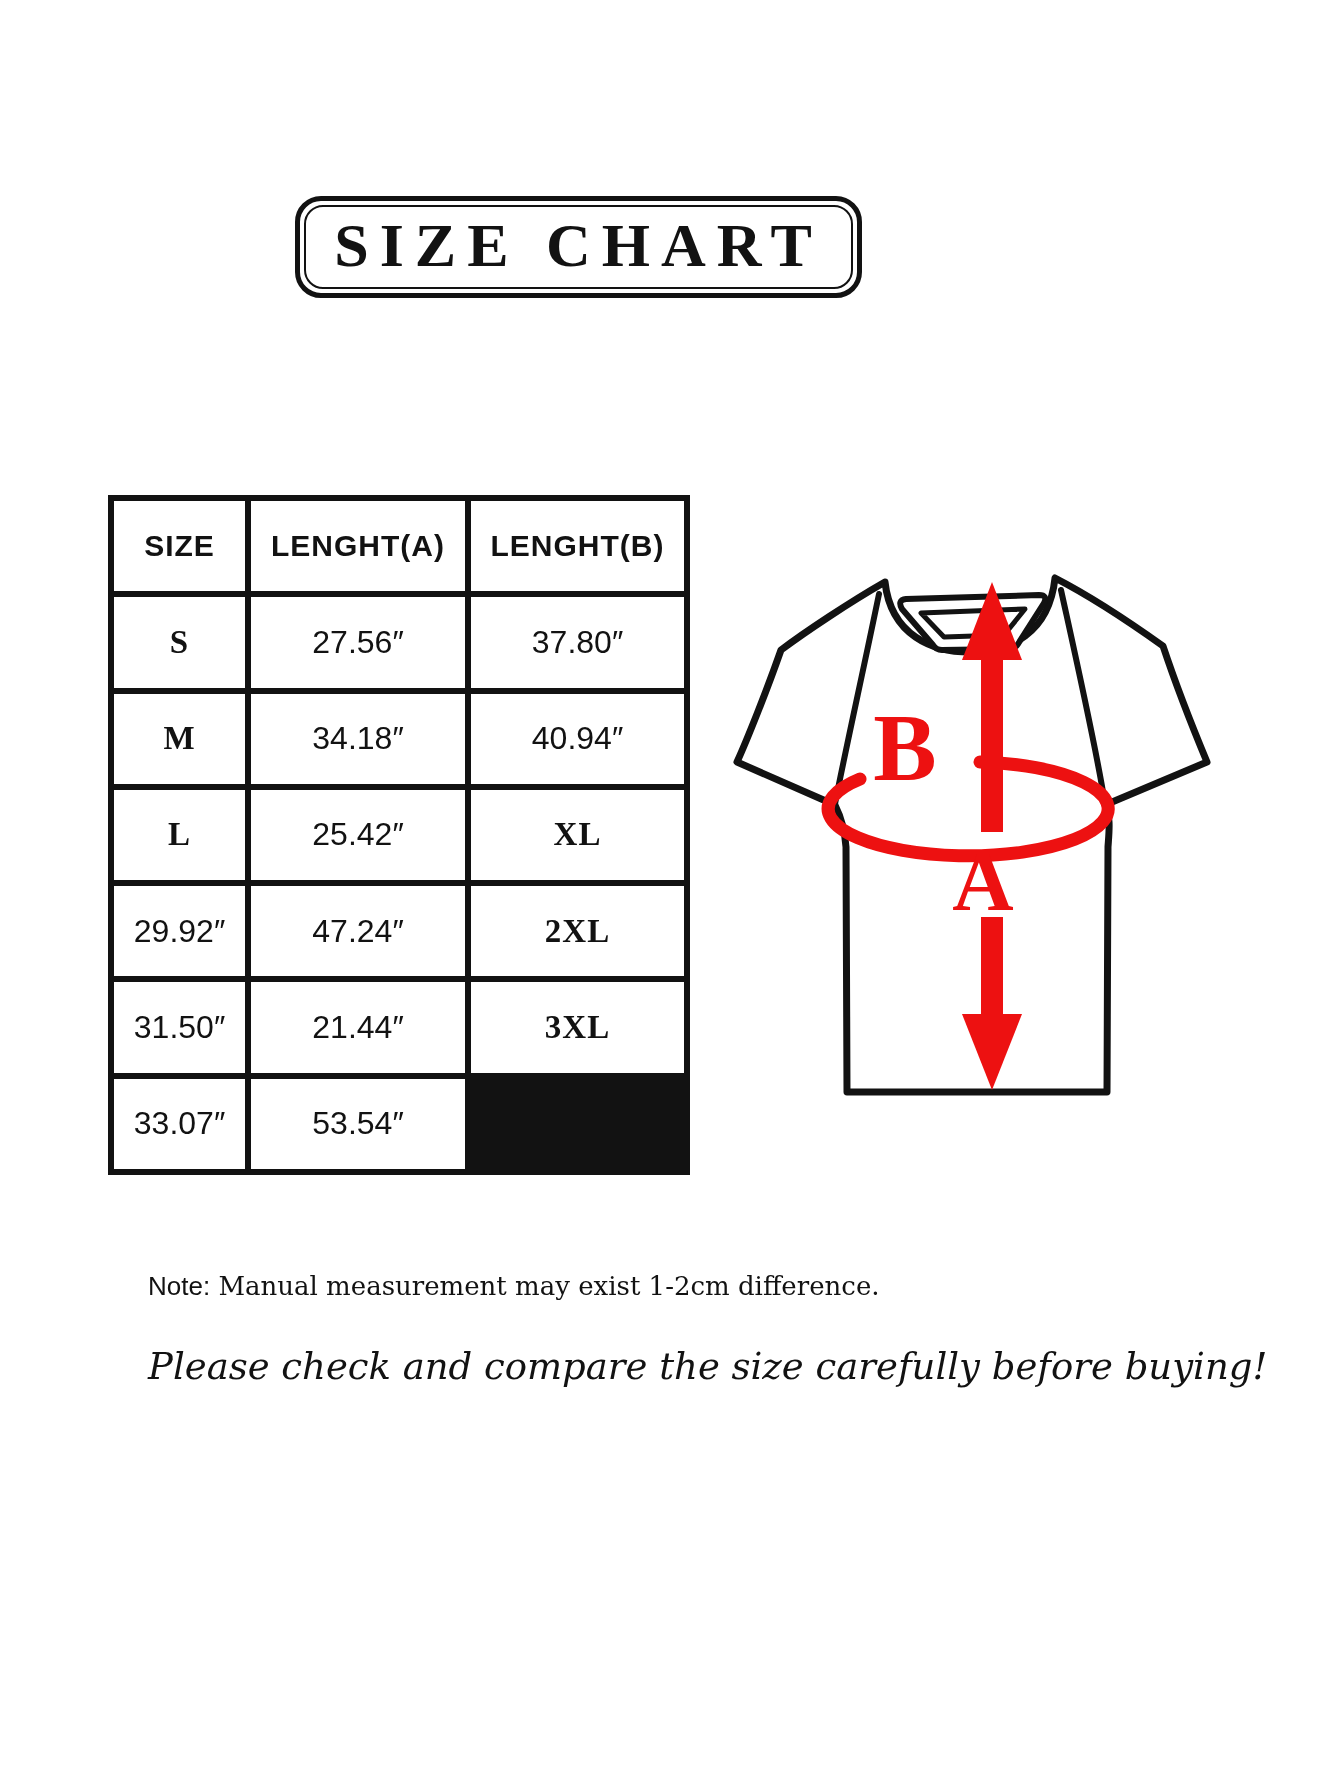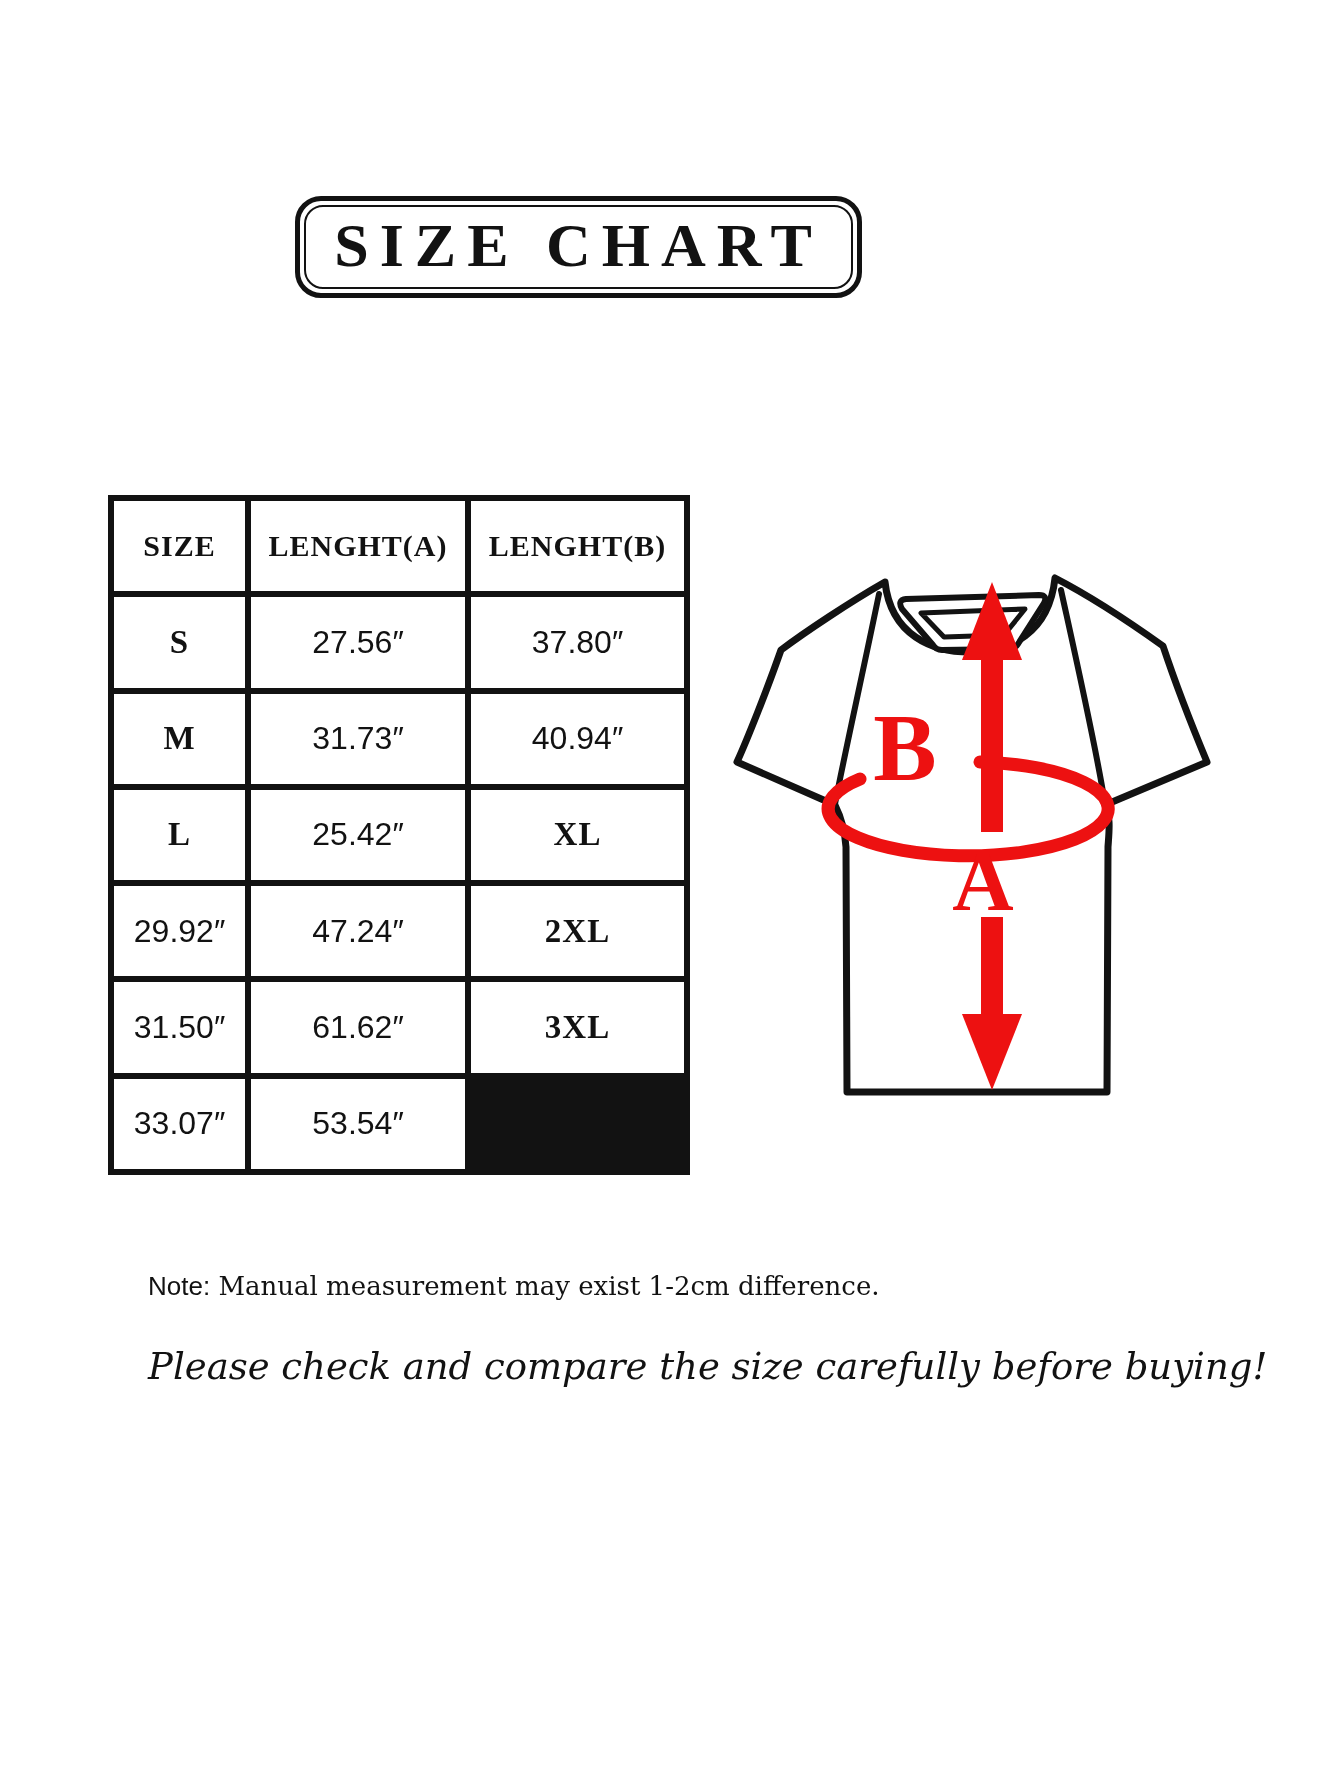--- a/index.html
+++ b/index.html
@@ -37,21 +37,21 @@
     background:var(--ink,#111);
     border:6px solid var(--ink,#111);
     gap:6px;
   }
   .size-table .cell {
     background:#ffffff;
     display:flex; align-items:center; justify-content:center;
     overflow:hidden;
   }
   .cell.hdr {
-    font-family:Liberation Serif, serif; font-weight:bold;
+    font-family:Liberation Sans, sans-serif; font-weight:bold;
     font-size:30px; letter-spacing:1px;
   }
   .cell.size-lbl {
     font-family:"Liberation Serif", serif; font-weight:bold;
     font-size:33px; letter-spacing:1px;
   }
   .cell.val {
     font-family:"Liberation Sans", "DejaVu Sans", sans-serif;
     font-size:32px;
   }
@@ -105,33 +105,33 @@
   <div class="size-table">
     <div class="cell hdr">SIZE</div>
     <div class="cell hdr">LENGHT(A)</div>
     <div class="cell hdr">LENGHT(B)</div>
 
     <div class="cell size-lbl">S</div>
     <div class="cell val">27.56″</div>
     <div class="cell val">37.80″</div>
 
     <div class="cell size-lbl">M</div>
-    <div class="cell val">31.73″</div>
+    <div class="cell val">34.18″</div>
     <div class="cell val">40.94″</div>
 
     <div class="cell size-lbl">L</div>
     <div class="cell val">25.42″</div>
 
     <div class="cell size-lbl">XL</div>
     <div class="cell val">29.92″</div>
     <div class="cell val">47.24″</div>
 
     <div class="cell size-lbl">2XL</div>
     <div class="cell val">31.50″</div>
-    <div class="cell val">61.62″</div>
+    <div class="cell val">21.44″</div>
 
     <div class="cell size-lbl">3XL</div>
     <div class="cell val">33.07″</div>
     <div class="cell val">53.54″</div>
   </div>
 
   <svg class="diagram" viewBox="0 0 560 570" xmlns="http://www.w3.org/2000/svg">
 
     <path class="shirt-line" d="
       M 180 40

